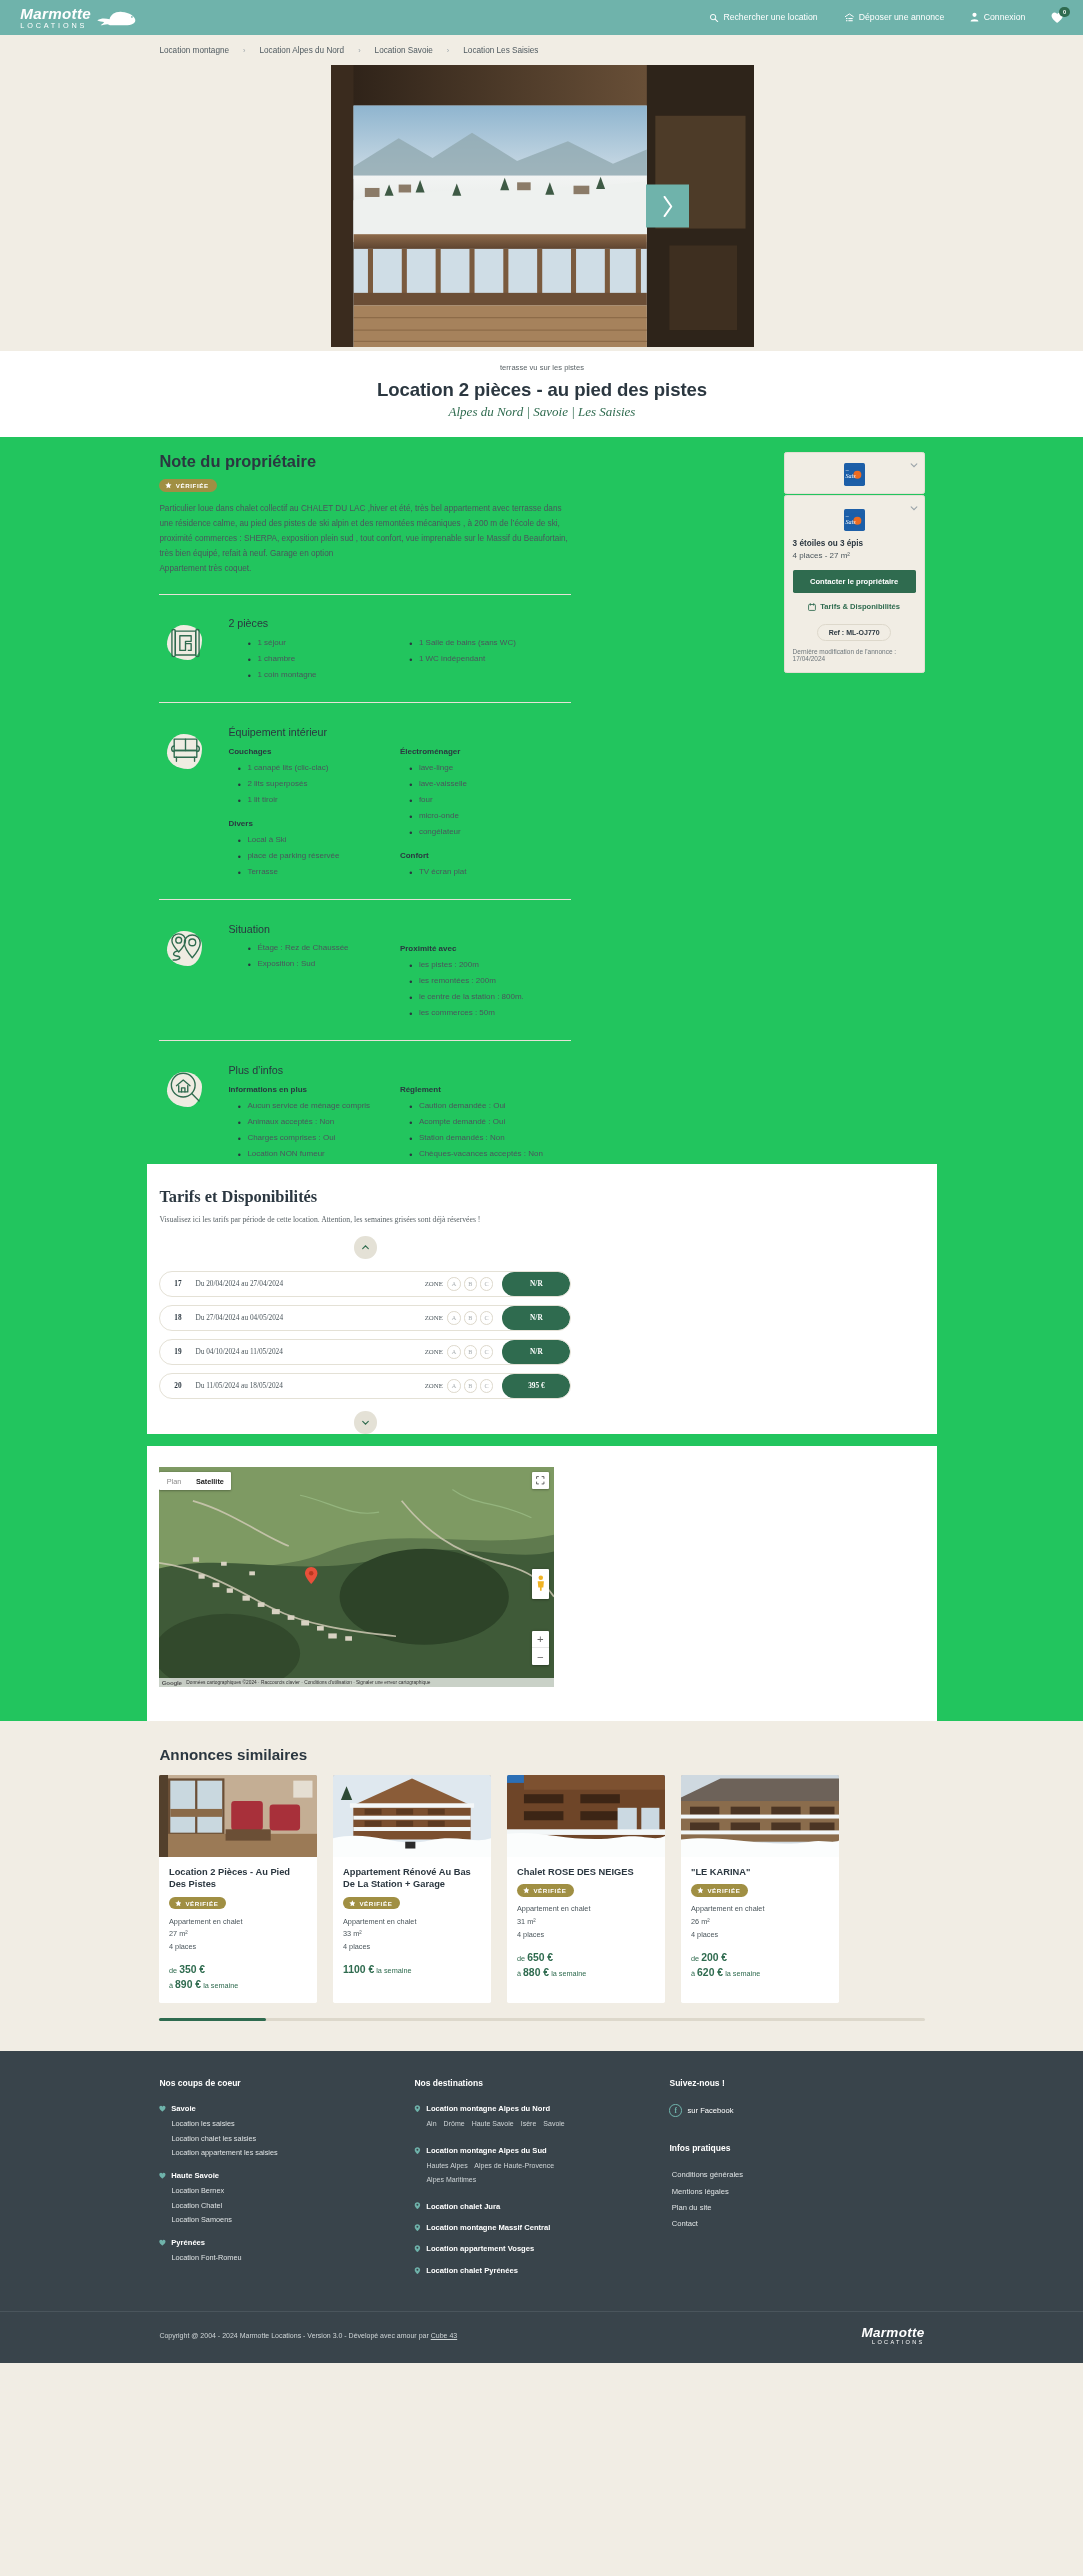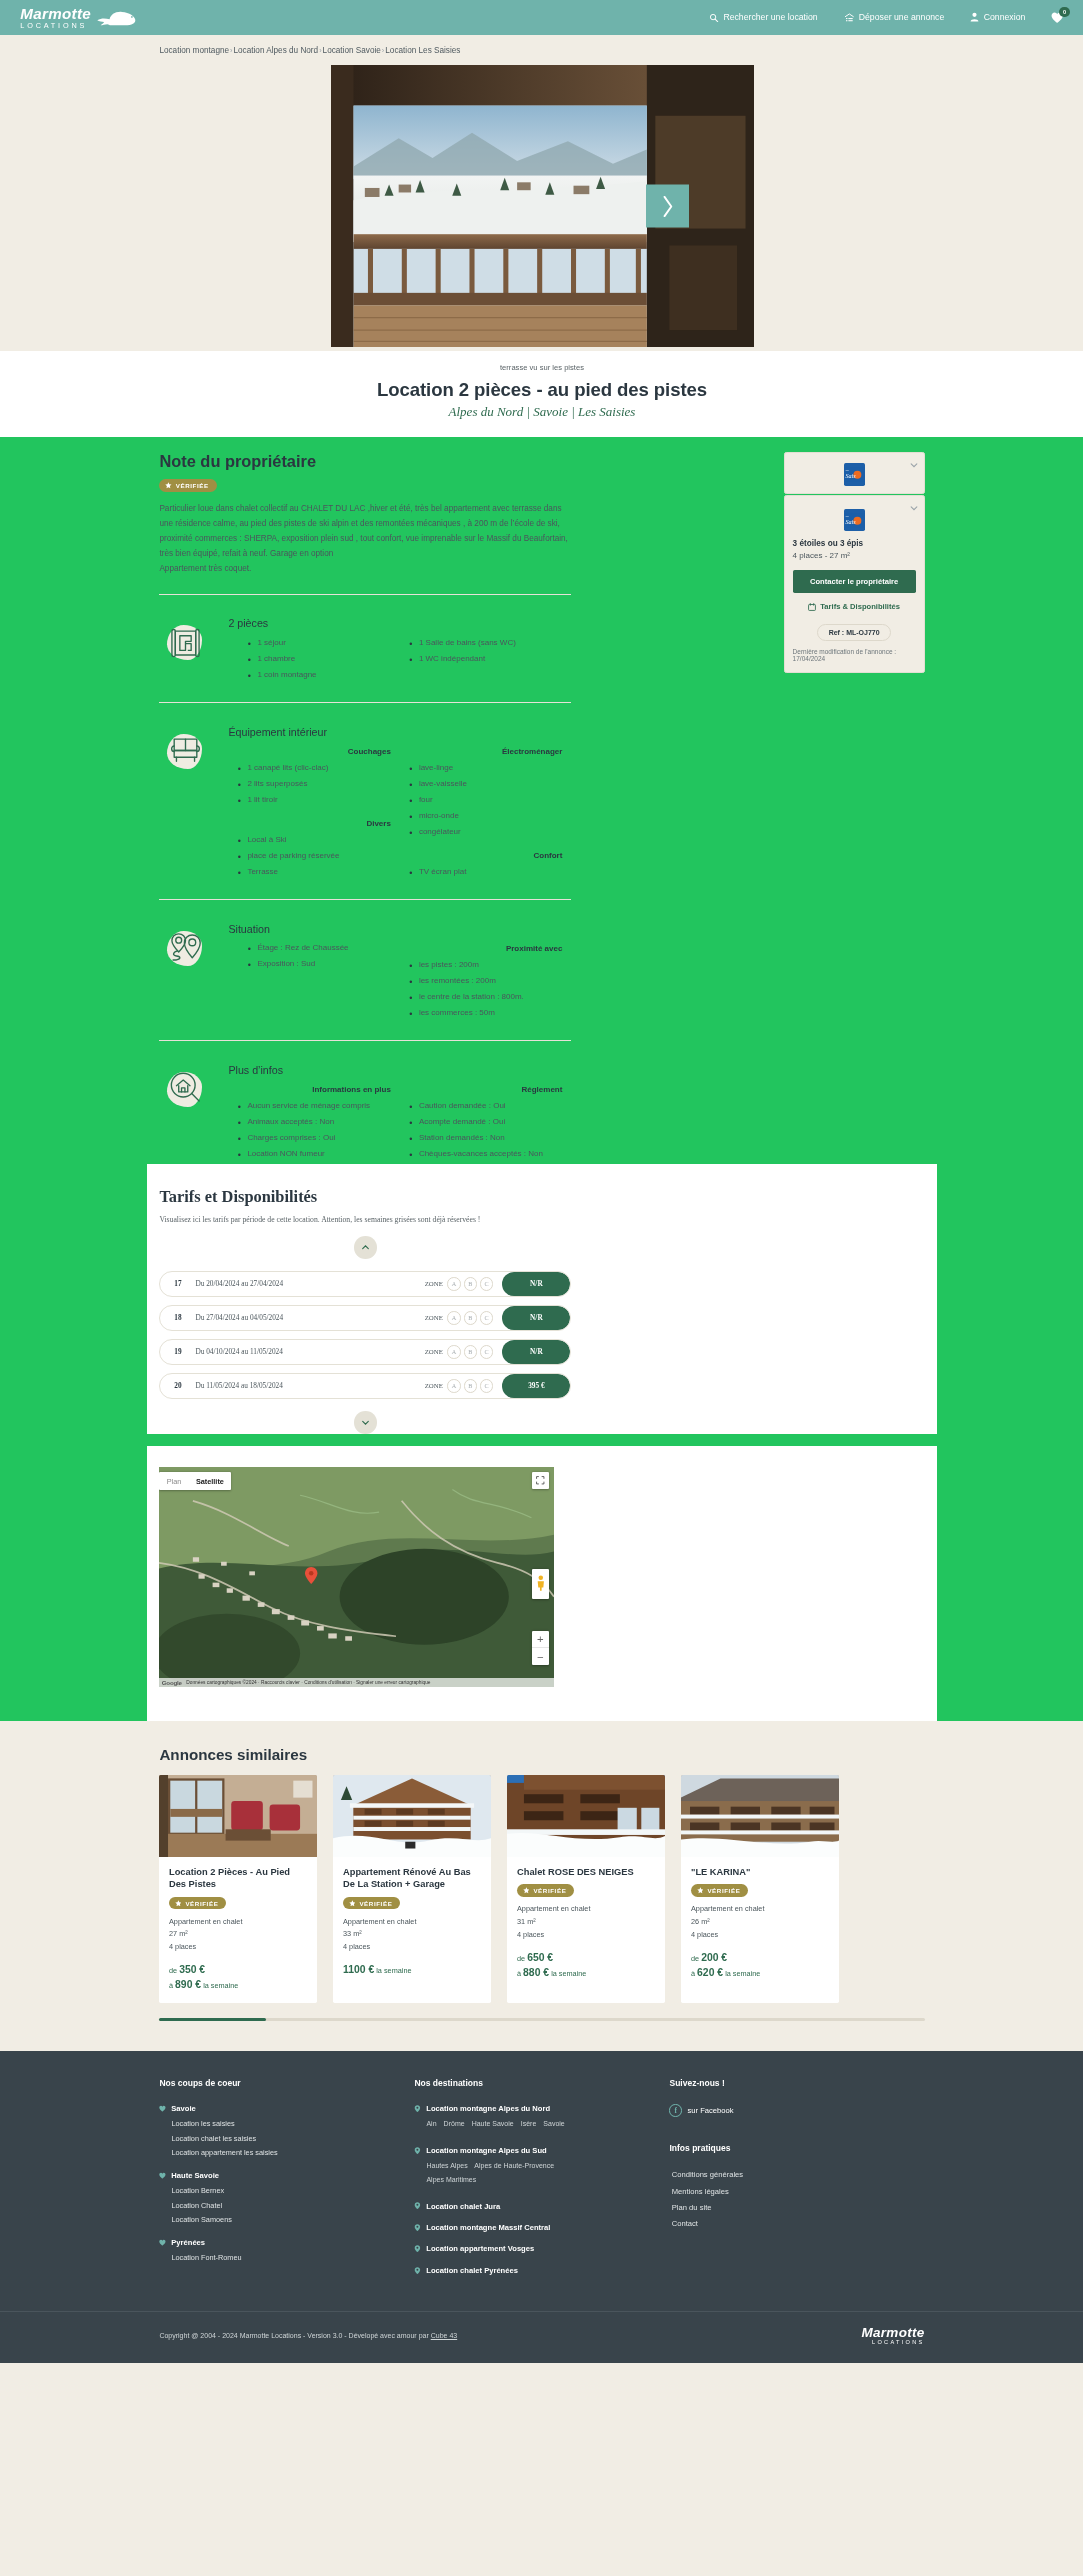--- a/index.html
+++ b/index.html
@@ -37,21 +37,21 @@
     position: absolute; top: -5.1px; right: -6.2px;
     background: #2f6b4f; color: #fff; font-size: 5.6px; font-weight: 700;
     width: 10.7px; height: 10.7px; border-radius: 50%;
     display: flex; align-items: center; justify-content: center;
   }
 
   
   .crumbbar { background: #f1ede4; padding: 11.3px 0 10.2px 0; }
   .crumbs {
     width: 790px; margin: 0 auto; padding-left: 12.4px;
-    font-size: 8.2px; color: #4f5a60; display: flex; gap: 1px; align-items: center;
+    font-size: 8.2px; color: #4f5a60; display: flex; gap: 14px; align-items: center;
   }
   .crumbs a { color: #4f5a60; text-decoration: none; cursor: pointer; }
   .crumb-sep { color: #9aa3a8; font-size: 7.3px; }
 
   
   .gallery-band { background: #f1ede4; padding-bottom: 3.4px; }
   .gallery {
     width: 790px; margin: 0 auto; position: relative;
     height: 282px; display: flex; align-items: center; justify-content: center;
   }
@@ -111,21 +111,21 @@
   .ficon .blob { position: relative; width: 43px; height: 43px; }
   .ficon .blob::before {
     content: ""; position: absolute; left: 3.4px; top: 4.5px;
     width: 35px; height: 35px; background: #efece2; border-radius: 48% 52% 40% 60%/55% 42% 58% 45%;
   }
   .ficon svg { position: relative; width: 43px; height: 43px; }
   .fbody { flex: 1; }
   .fbody h3 { font-size: 10.7px; font-weight: 400; color: #2b3740; margin-bottom: 5.6px; }
   .fcols { display: flex; gap: 0; }
   .fcol { width: 50%; padding-right: 9px; }
-  .fcol h4 { font-size: 8px; font-weight: 700; color: #2b3740; margin: 3.4px 0 4px; text-align: right; }
+  .fcol h4 { font-size: 8px; font-weight: 700; color: #2b3740; margin: 3.4px 0 4px; }
   .fcol ul { list-style: none; padding-left: 19px; }
   .fcol ul li {
     position: relative; font-size: 8px; color: #4b565c; line-height: 2.0;
   }
   .fcol ul li::before {
     content: "•"; position: absolute; left: -9.6px; color: #2b3740; font-size: 9px;
   }
   .indent-list { padding-left: 29px !important; }
 
   

